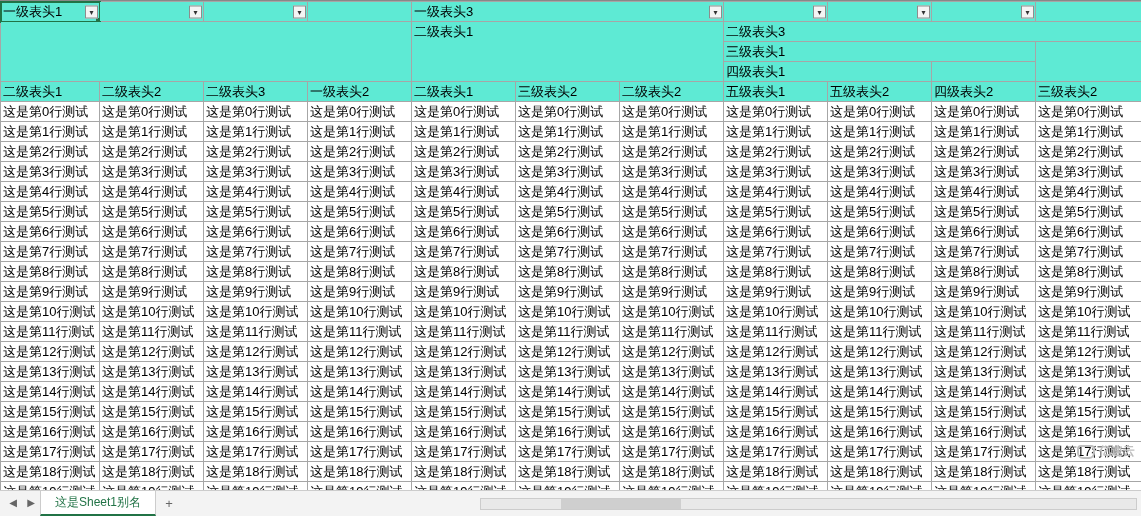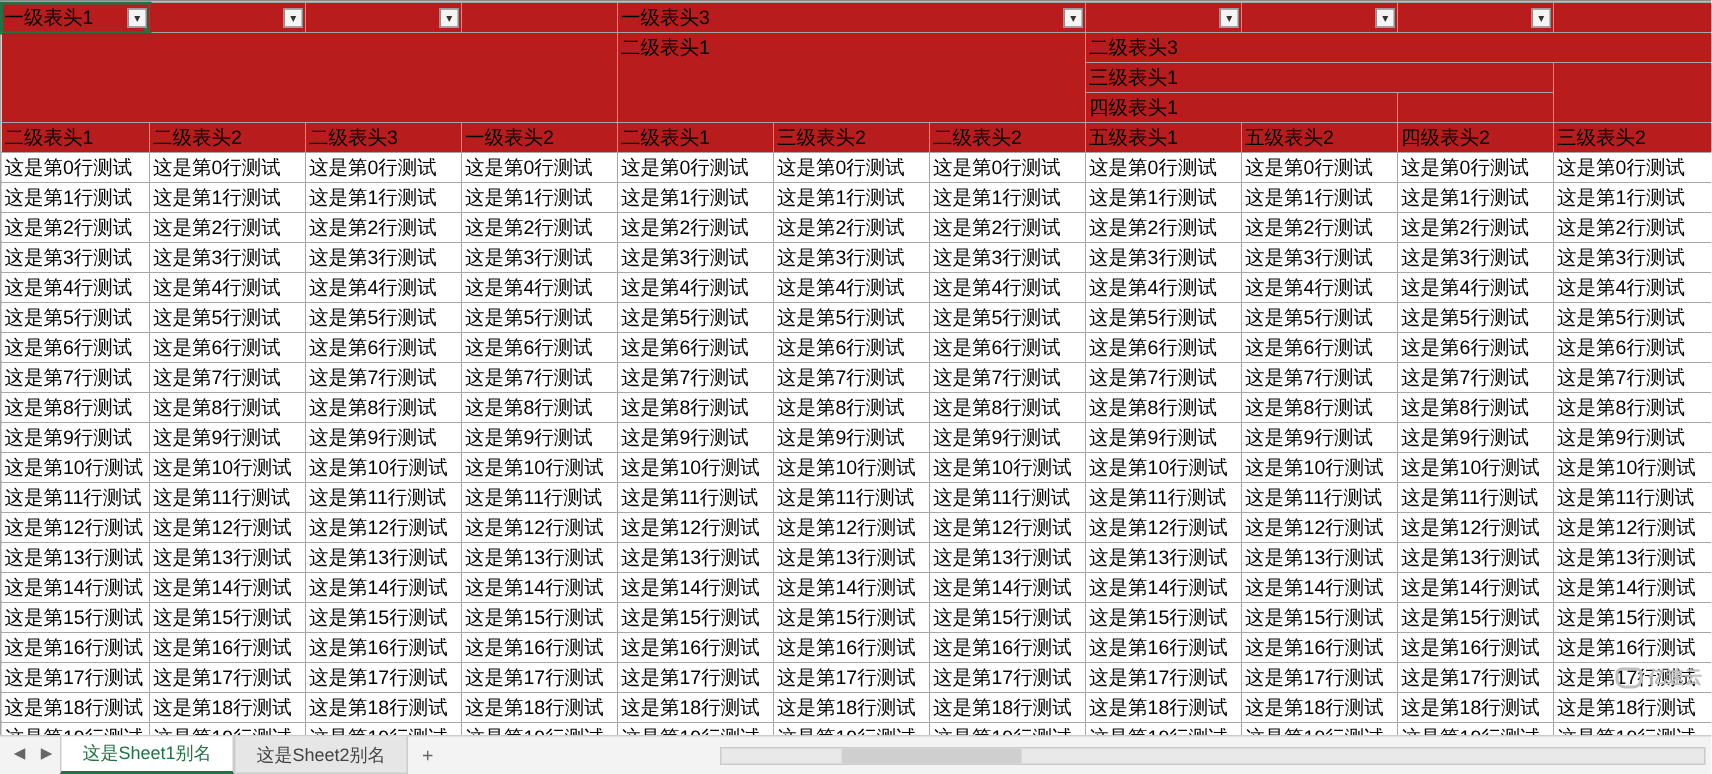--- a/index.html
+++ b/index.html
@@ -32,21 +32,21 @@
     height: 19px;
     line-height: 17px;
     font-weight: normal;
     text-align: left;
     white-space: nowrap;
     overflow: hidden;
     vertical-align: middle;
     background: #fff;
     position: relative;
   }
-  th { background: #b91c1c; }
+  th { background: #5eead4; }
   .filter-cell { position: relative; }
   .filter-btn {
     position: absolute;
     right: 1px; top: 50%;
     transform: translateY(-50%);
     width: 13px; height: 13px;
     border: 1px solid #8d8d8d;
     background: #f4f4f4;
     display: inline-flex;
     align-items: center;
@@ -486,23 +486,20 @@
 
 <div class="tabs-bar">
   <div class="nav-btns">
     <span class="nav-btn">◀</span>
     <span class="nav-btn">▶</span>
   </div>
   <div id="tabs-container" style="display:flex;">
       <div class="tab active">
         <span>这是Sheet1别名</span>
       </div>
-      <div class="tab">
-        <span>这是Sheet2别名</span>
-      </div>
     </div>
   <div class="tab-add">
     <span>+</span>
   </div>
   <div class="hscroll">
     <div class="hscroll-thumb"></div>
   </div>
 </div>
 
 </body></html>

